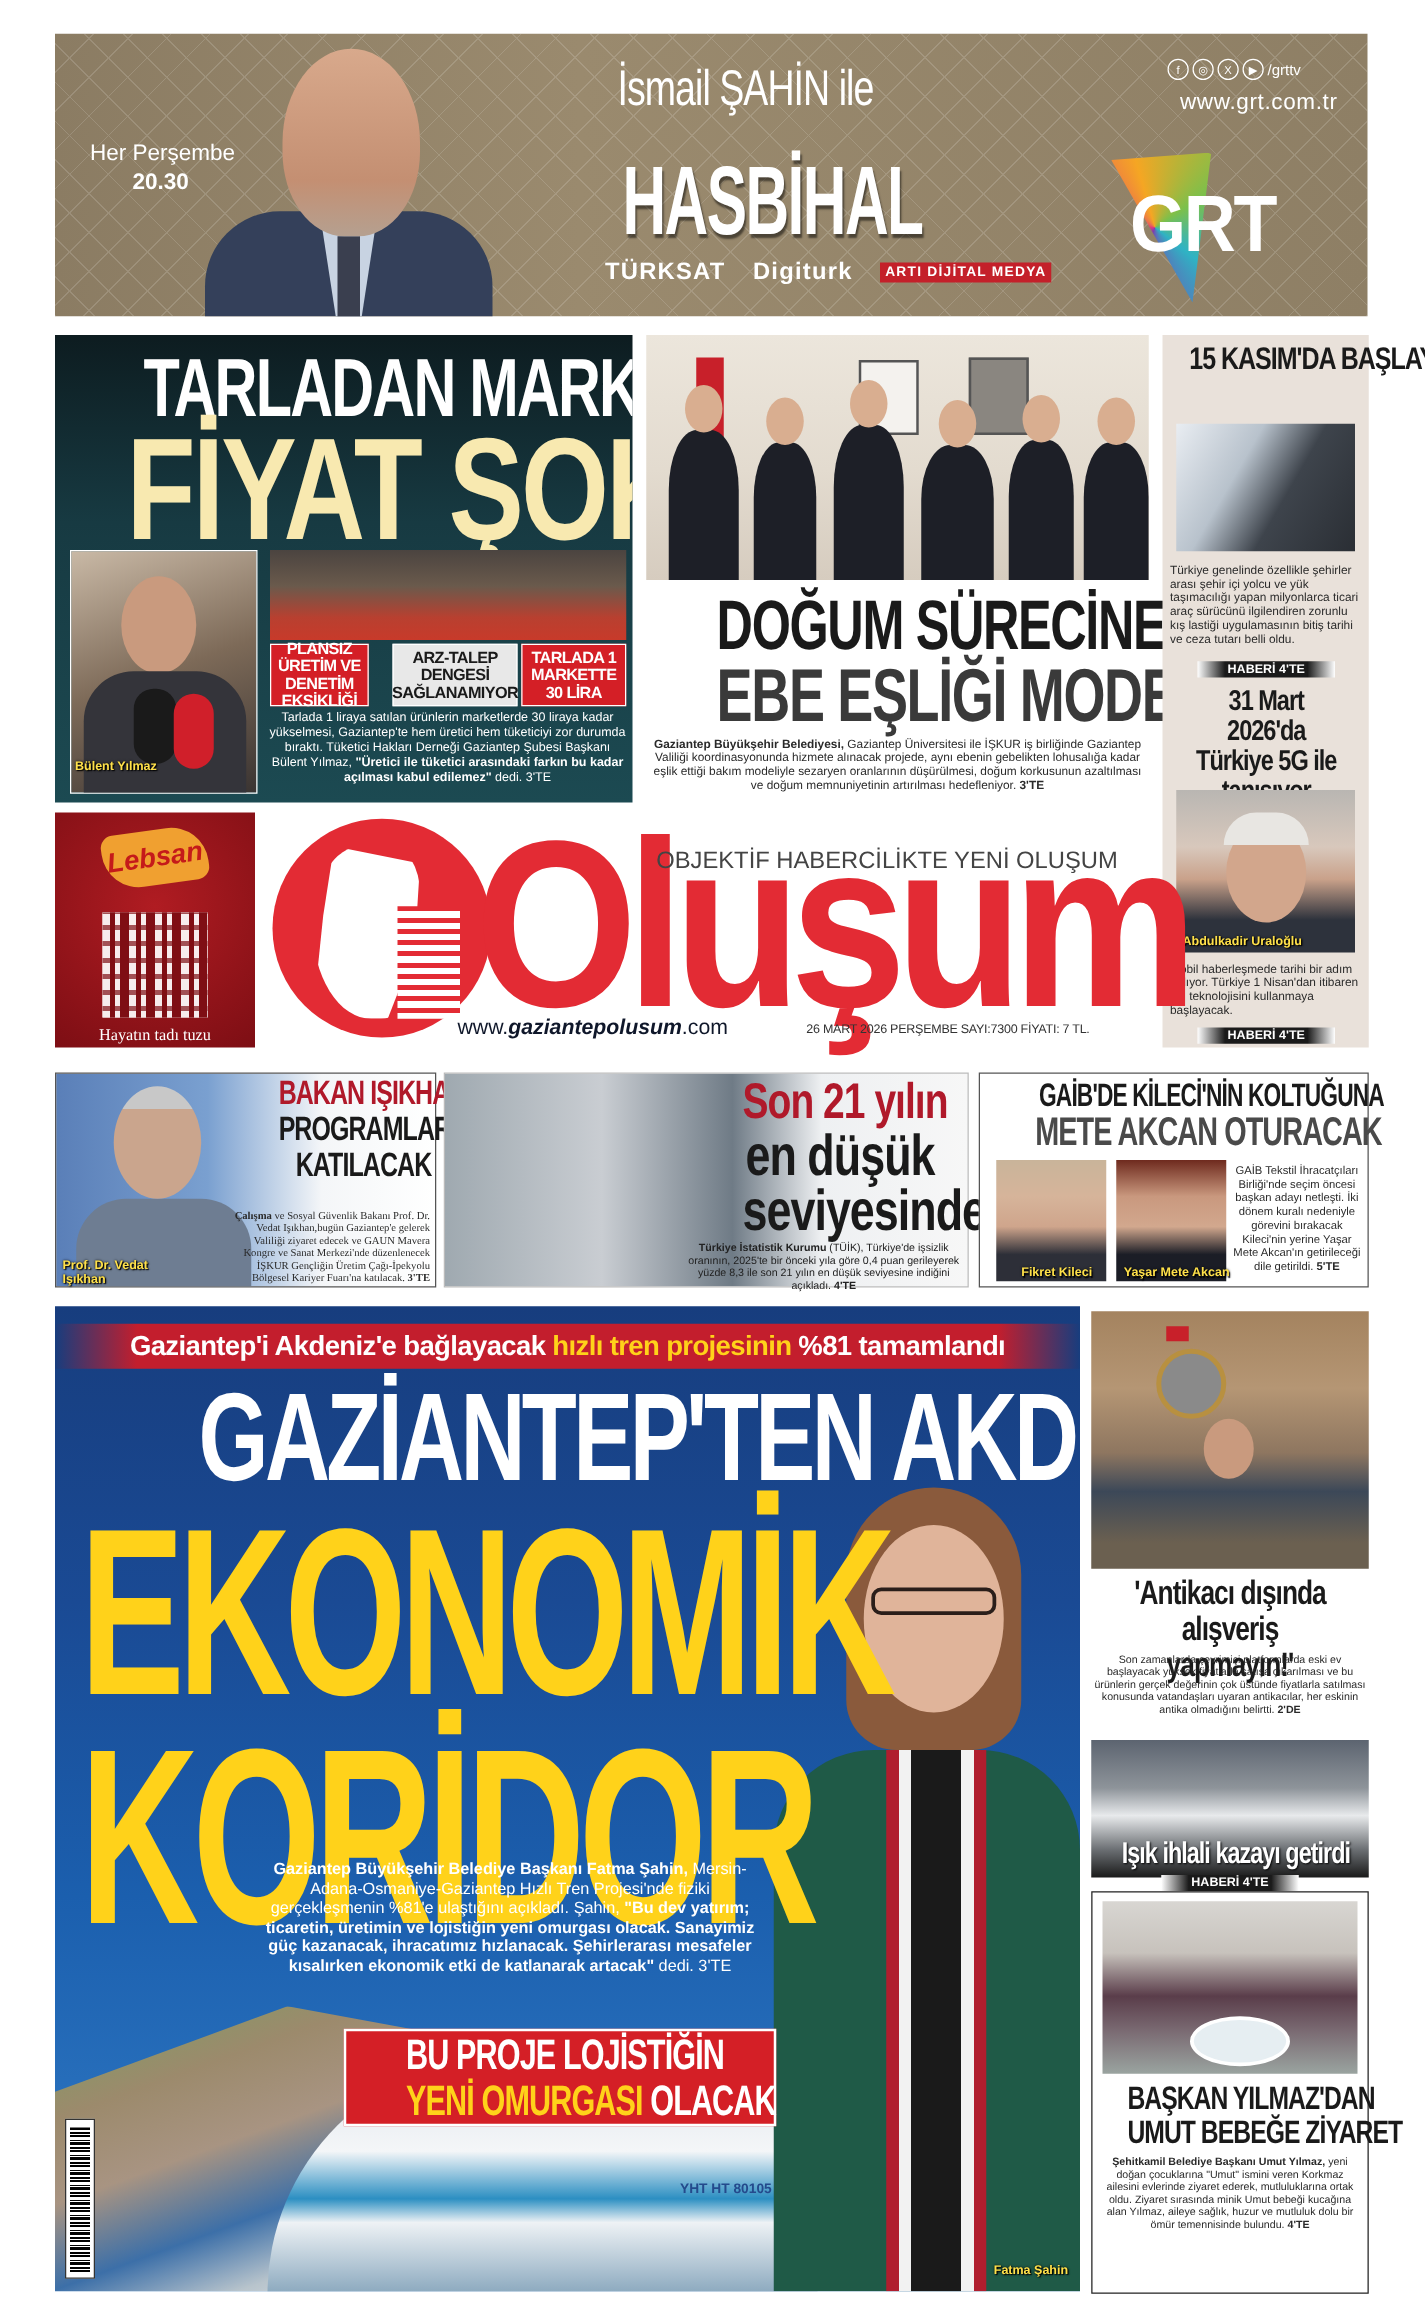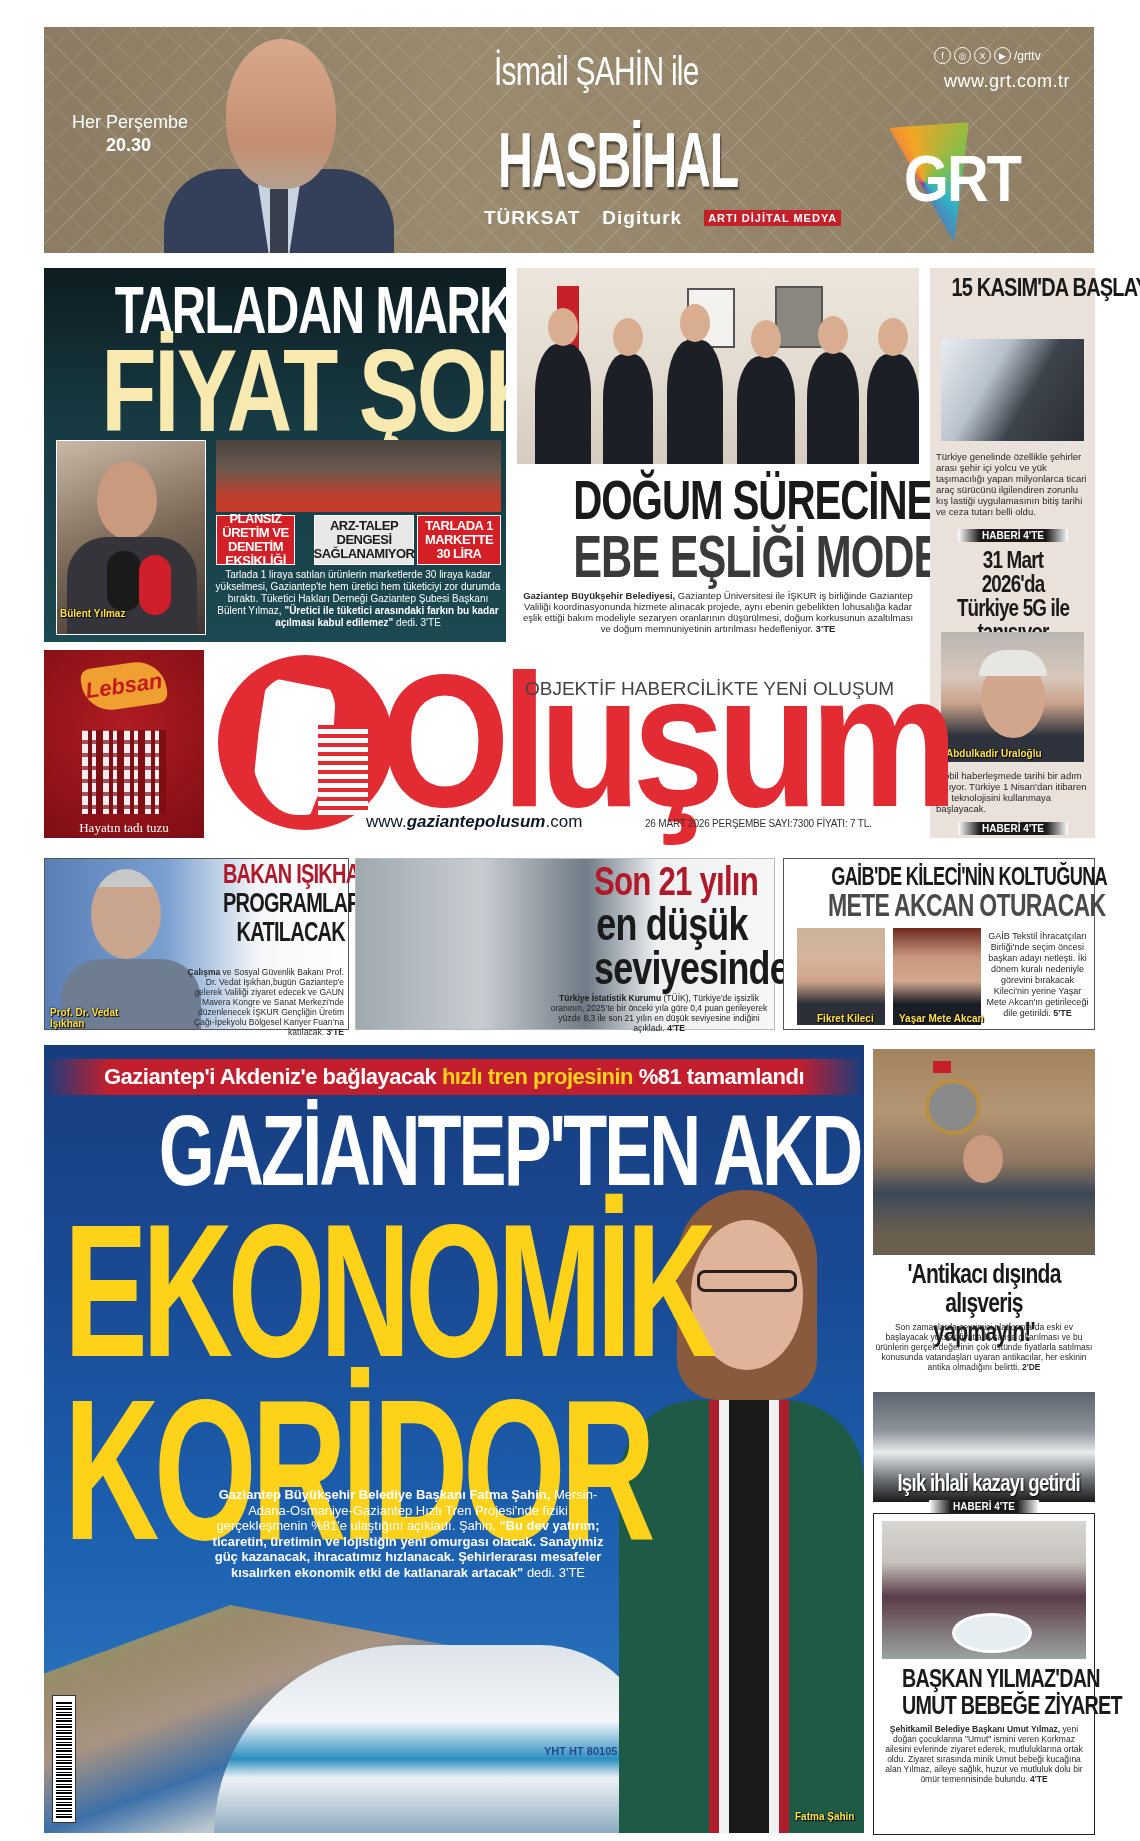--- a/index.html
+++ b/index.html
@@ -83,21 +83,21 @@
   #website { left: 366px; top: 812px; color: #0f172a; font-size: 17px; white-space: nowrap; }
   #website b { font-style: italic; }
   #issue-info { left: 645px; top: 818px; color: #333; font-size: 10px; white-space: nowrap; letter-spacing: -0.2px; }
 
   
   #isikhan { left: 44px; top: 858px; width: 305px; height: 172px; border: 1px solid #555; background: linear-gradient(90deg, #5a7fb8 0%, #7aa0d0 40%, #f4f6f8 70%, #ffffff 100%); overflow: hidden; }
   #isikhan .pers { position: absolute; left: 16px; top: 10px; width: 140px; height: 162px; }
   #isikhan .pers .head { position: absolute; left: 30px; top: 0; width: 70px; height: 90px; border-radius: 50%; background: linear-gradient(180deg, #c8c8c8 0 20%, #caa58d 20%); }
   #isikhan .pers .suit { position: absolute; left: 0; top: 90px; width: 140px; height: 80px; background: #6e7d92; border-radius: 40px 40px 0 0; }
   #isikhan-h { left: 180px; top: 860px; width: 165px; text-align: right; font-size: 27px; font-weight: 700; line-height: 29px; letter-spacing: -1px; transform: scaleX(0.74); transform-origin: right; white-space: nowrap; }
-  #isikhan-body { left: 186px; top: 967px; width: 158px; font-size: 8.5px; line-height: 10px; text-align: right; color: #2a2a2a; }
+  #isikhan-body { left: 186px; top: 967px; width: 158px; font-size: 8.5px; line-height: 10px; text-align: right; color: #2a2a2a; font-family: Liberation Serif, serif; }
   #isikhan-cap { left: 50px; top: 1007px; }
 
   #tuik { left: 355px; top: 858px; width: 420px; height: 172px; border: 1px solid #bbb; background: linear-gradient(90deg, #9fa9b0 0%, #c9cdd2 30%, #6f7b86 55%, #eef0f2 72%, #f7f7f7 100%); }
   #tuik-h { left: 572px; top: 860px; width: 200px; text-align: center; font-weight: 700; letter-spacing: -1px; white-space: nowrap; }
   #tuik-h .l1 { color: #b0192a; font-size: 40px; line-height: 42px; transform: scaleX(0.78); display: block; }
   #tuik-h .l2, #tuik-h .l3 { color: #1a1a1a; font-size: 46px; line-height: 44px; transform: scaleX(0.78); display: block; }
   #tuik-body { left: 545px; top: 993px; width: 228px; font-size: 8.5px; line-height: 10px; text-align: center; color: #222; }
 
   #gaib { left: 783px; top: 858px; width: 312px; height: 172px; border: 1px solid #555; background: #fff; }
   #gaib-h1 { left: 785px; top: 862px; width: 308px; text-align: center; font-size: 26px; font-weight: 700; color: #1a1a1a; letter-spacing: -1px; transform: scaleX(0.7); transform-origin: center; white-space: nowrap; line-height: 28px; }
@@ -292,20 +292,24 @@
       <div class="coat"></div>
       <div class="scarf"></div>
       <div class="face"></div>
       <div class="glasses"></div>
   </div>
   <div id="main-kicker" class="abs"><span>Gaziantep'i Akdeniz'e bağlayacak </span><span class="hl">hızlı tren projesinin</span><span> %81 tamamlandı</span></div>
   <div id="main-h1" class="abs">GAZİANTEP'TEN AKDENİZ'E</div>
   <div id="main-h2" class="abs">EKONOMİK</div>
   <div id="main-h3" class="abs">KORİDOR</div>
   <div id="main-body" class="abs"><b>Gaziantep Büyükşehir Belediye Başkanı Fatma Şahin,</b><span> Mersin-Adana-Osmaniye-Gaziantep Hızlı Tren Projesi'nde fiziki gerçekleşmenin %81'e ulaştığını açıkladı. Şahin, </span><b>"Bu dev yatırım; ticaretin, üretimin ve lojistiğin yeni omurgası olacak. Sanayimiz güç kazanacak, ihracatımız hızlanacak. Şehirlerarası mesafeler kısalırken ekonomik etki de katlanarak artacak"</b><span> dedi. 3'TE</span></div>
+  <div id="callout" class="abs">
+    <span class="l1">BU PROJE LOJİSTİĞİN</span>
+    <span class="l2"><span class="hl">YENİ OMURGASI</span><span> OLACAK</span></span>
+  </div>
   <div id="barcode" class="abs">
       <div class="bars"></div>
     </div>
 </div>
 <div id="sahin-cap" class="caption-tag">Fatma Şahin</div>
 
 <div id="antika-photo" class="photo">
   <div style="position:absolute;left:60px;top:12px;width:18px;height:12px;background:#c8202a;"></div>
   <div style="position:absolute;left:52px;top:30px;width:56px;height:56px;border-radius:50%;border:4px solid #b89040;background:#8a8a8a;"></div>
   <div style="position:absolute;left:90px;top:86px;width:40px;height:48px;border-radius:50%;background:#c99a7e;"></div>

